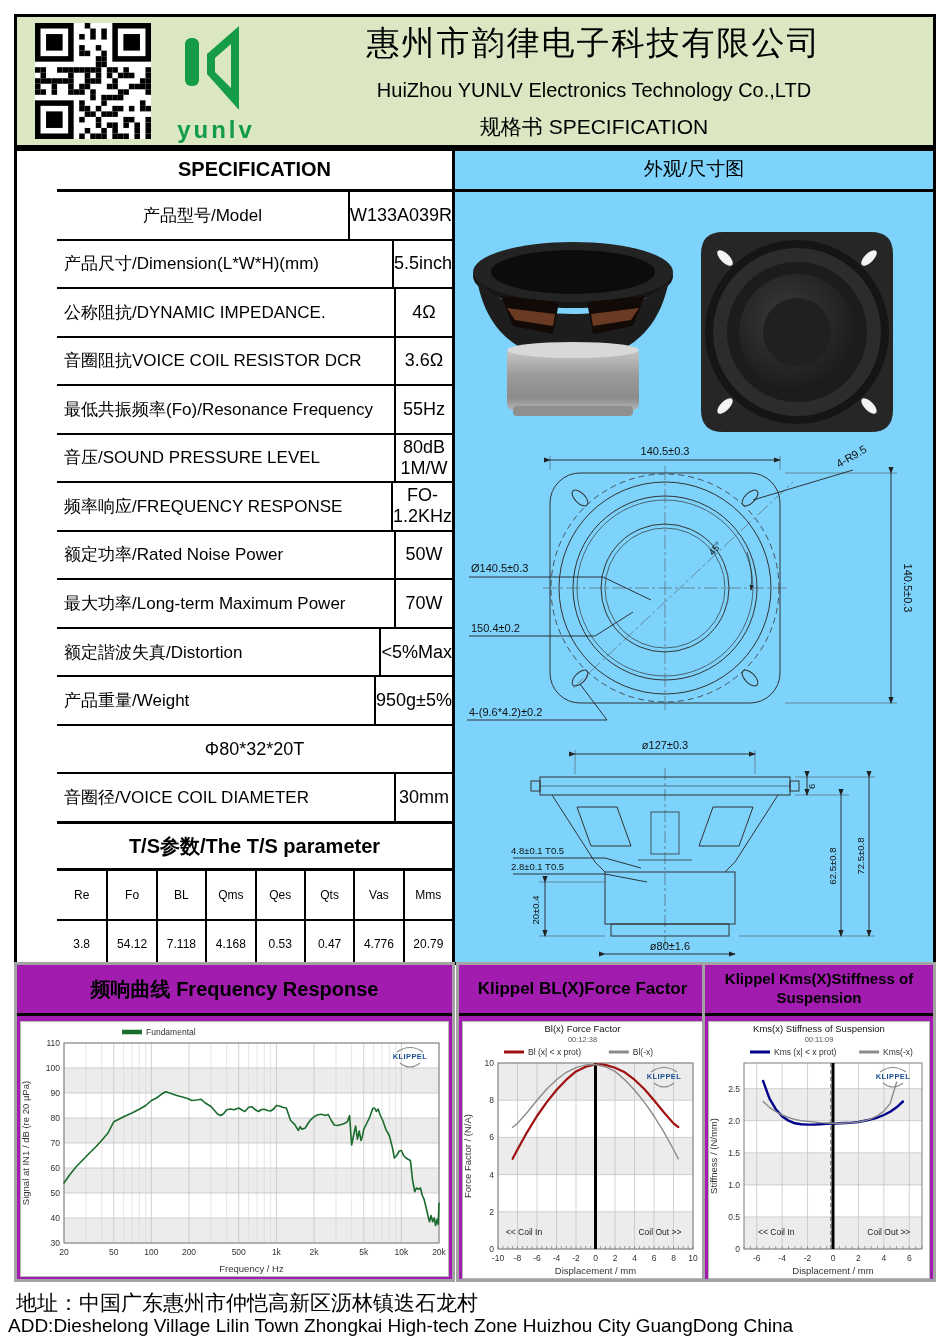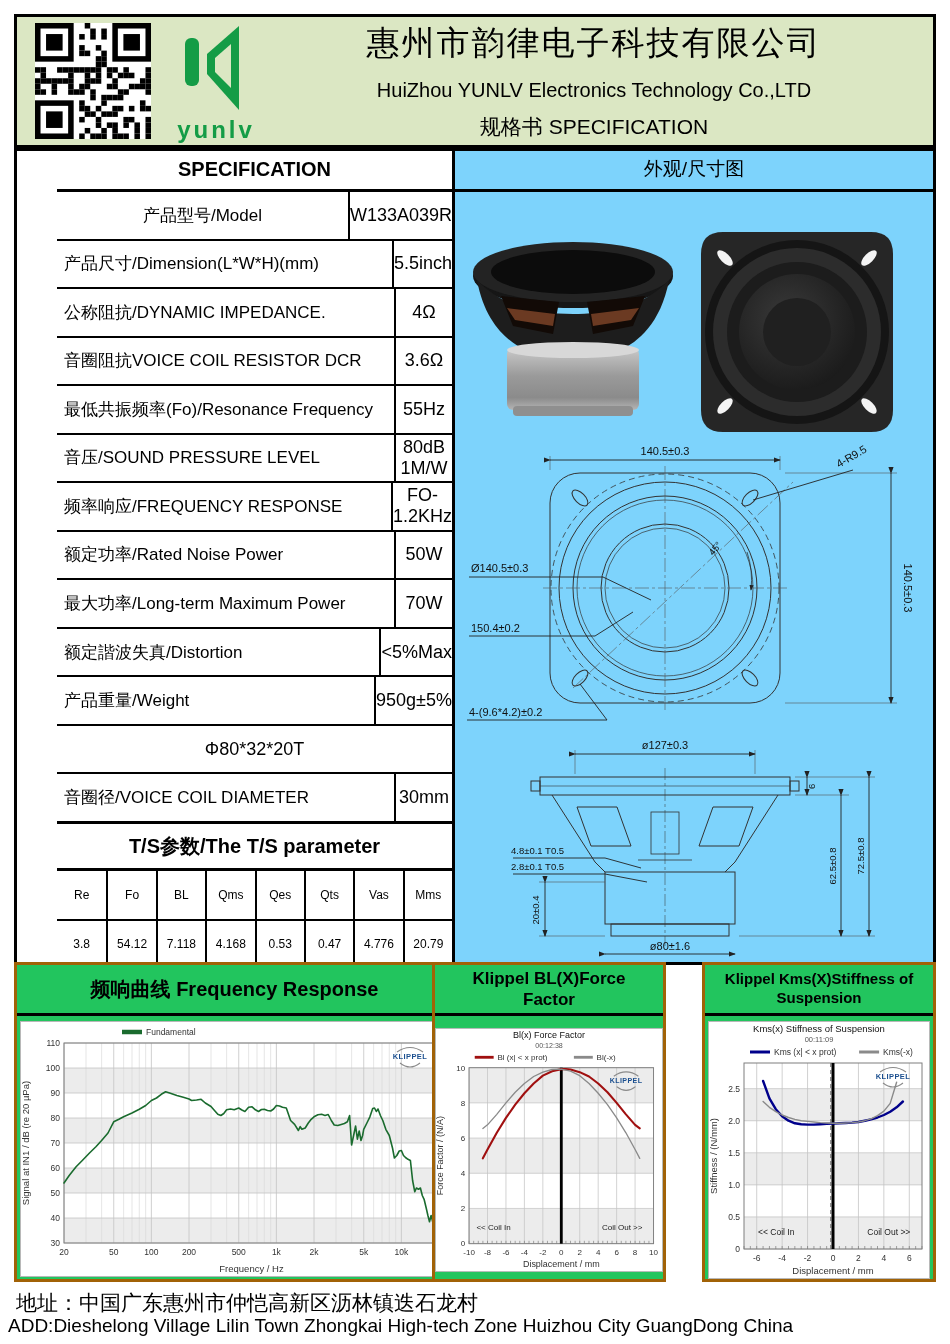--- a/index.html
+++ b/index.html
@@ -34,23 +34,23 @@
   .ts-cell + .ts-cell{border-left:2px solid #000;}
 
   
   .right-panel{left:452px;top:148px;width:484px;height:817px;border:3px solid #000;background:#7dd3fc;}
   .rp-title{height:38px;line-height:36px;text-align:center;font-size:19px;border-bottom:3px solid #000;}
   .rp-body{position:relative;width:100%;height:776px;}
   .dim{font-size:11px;fill:#111;}
   .dimS{font-size:9.5px;fill:#111;}
 
   
-  .bpanel{border:3px solid #a16207;background:#22c55e;}
+  .bpanel{border:3px solid #a3a3a3;background:#a21caf;}
   .bp-left{left:14px;top:962px;width:441px;height:320px;}
-  .bp-mid{left:432px;top:962px;width:234px;height:320px;}
+  .bp-mid{left:456px;top:962px;width:253px;height:320px;}
   .bp-right{left:702px;top:962px;width:234px;height:320px;}
   .bp-head{border-bottom:3px solid #000;text-align:center;font-weight:bold;display:flex;align-items:center;justify-content:center;}
   .bp-left .bp-head{height:48px;font-size:20px;}
   .bp-mid .bp-head{height:48px;font-size:17px;line-height:1.25;padding:0 10px;}
   .bp-right .bp-head{height:48px;font-size:15px;line-height:1.25;padding:0 6px;}
   .chart-box{display:flex;align-items:center;justify-content:center;padding-top:5px;}
 
   svg text{font-family:"Liberation Sans",sans-serif;}
   .tick{font-size:8.5px;fill:#333;}
   .axlbl{font-size:9.5px;fill:#333;}

